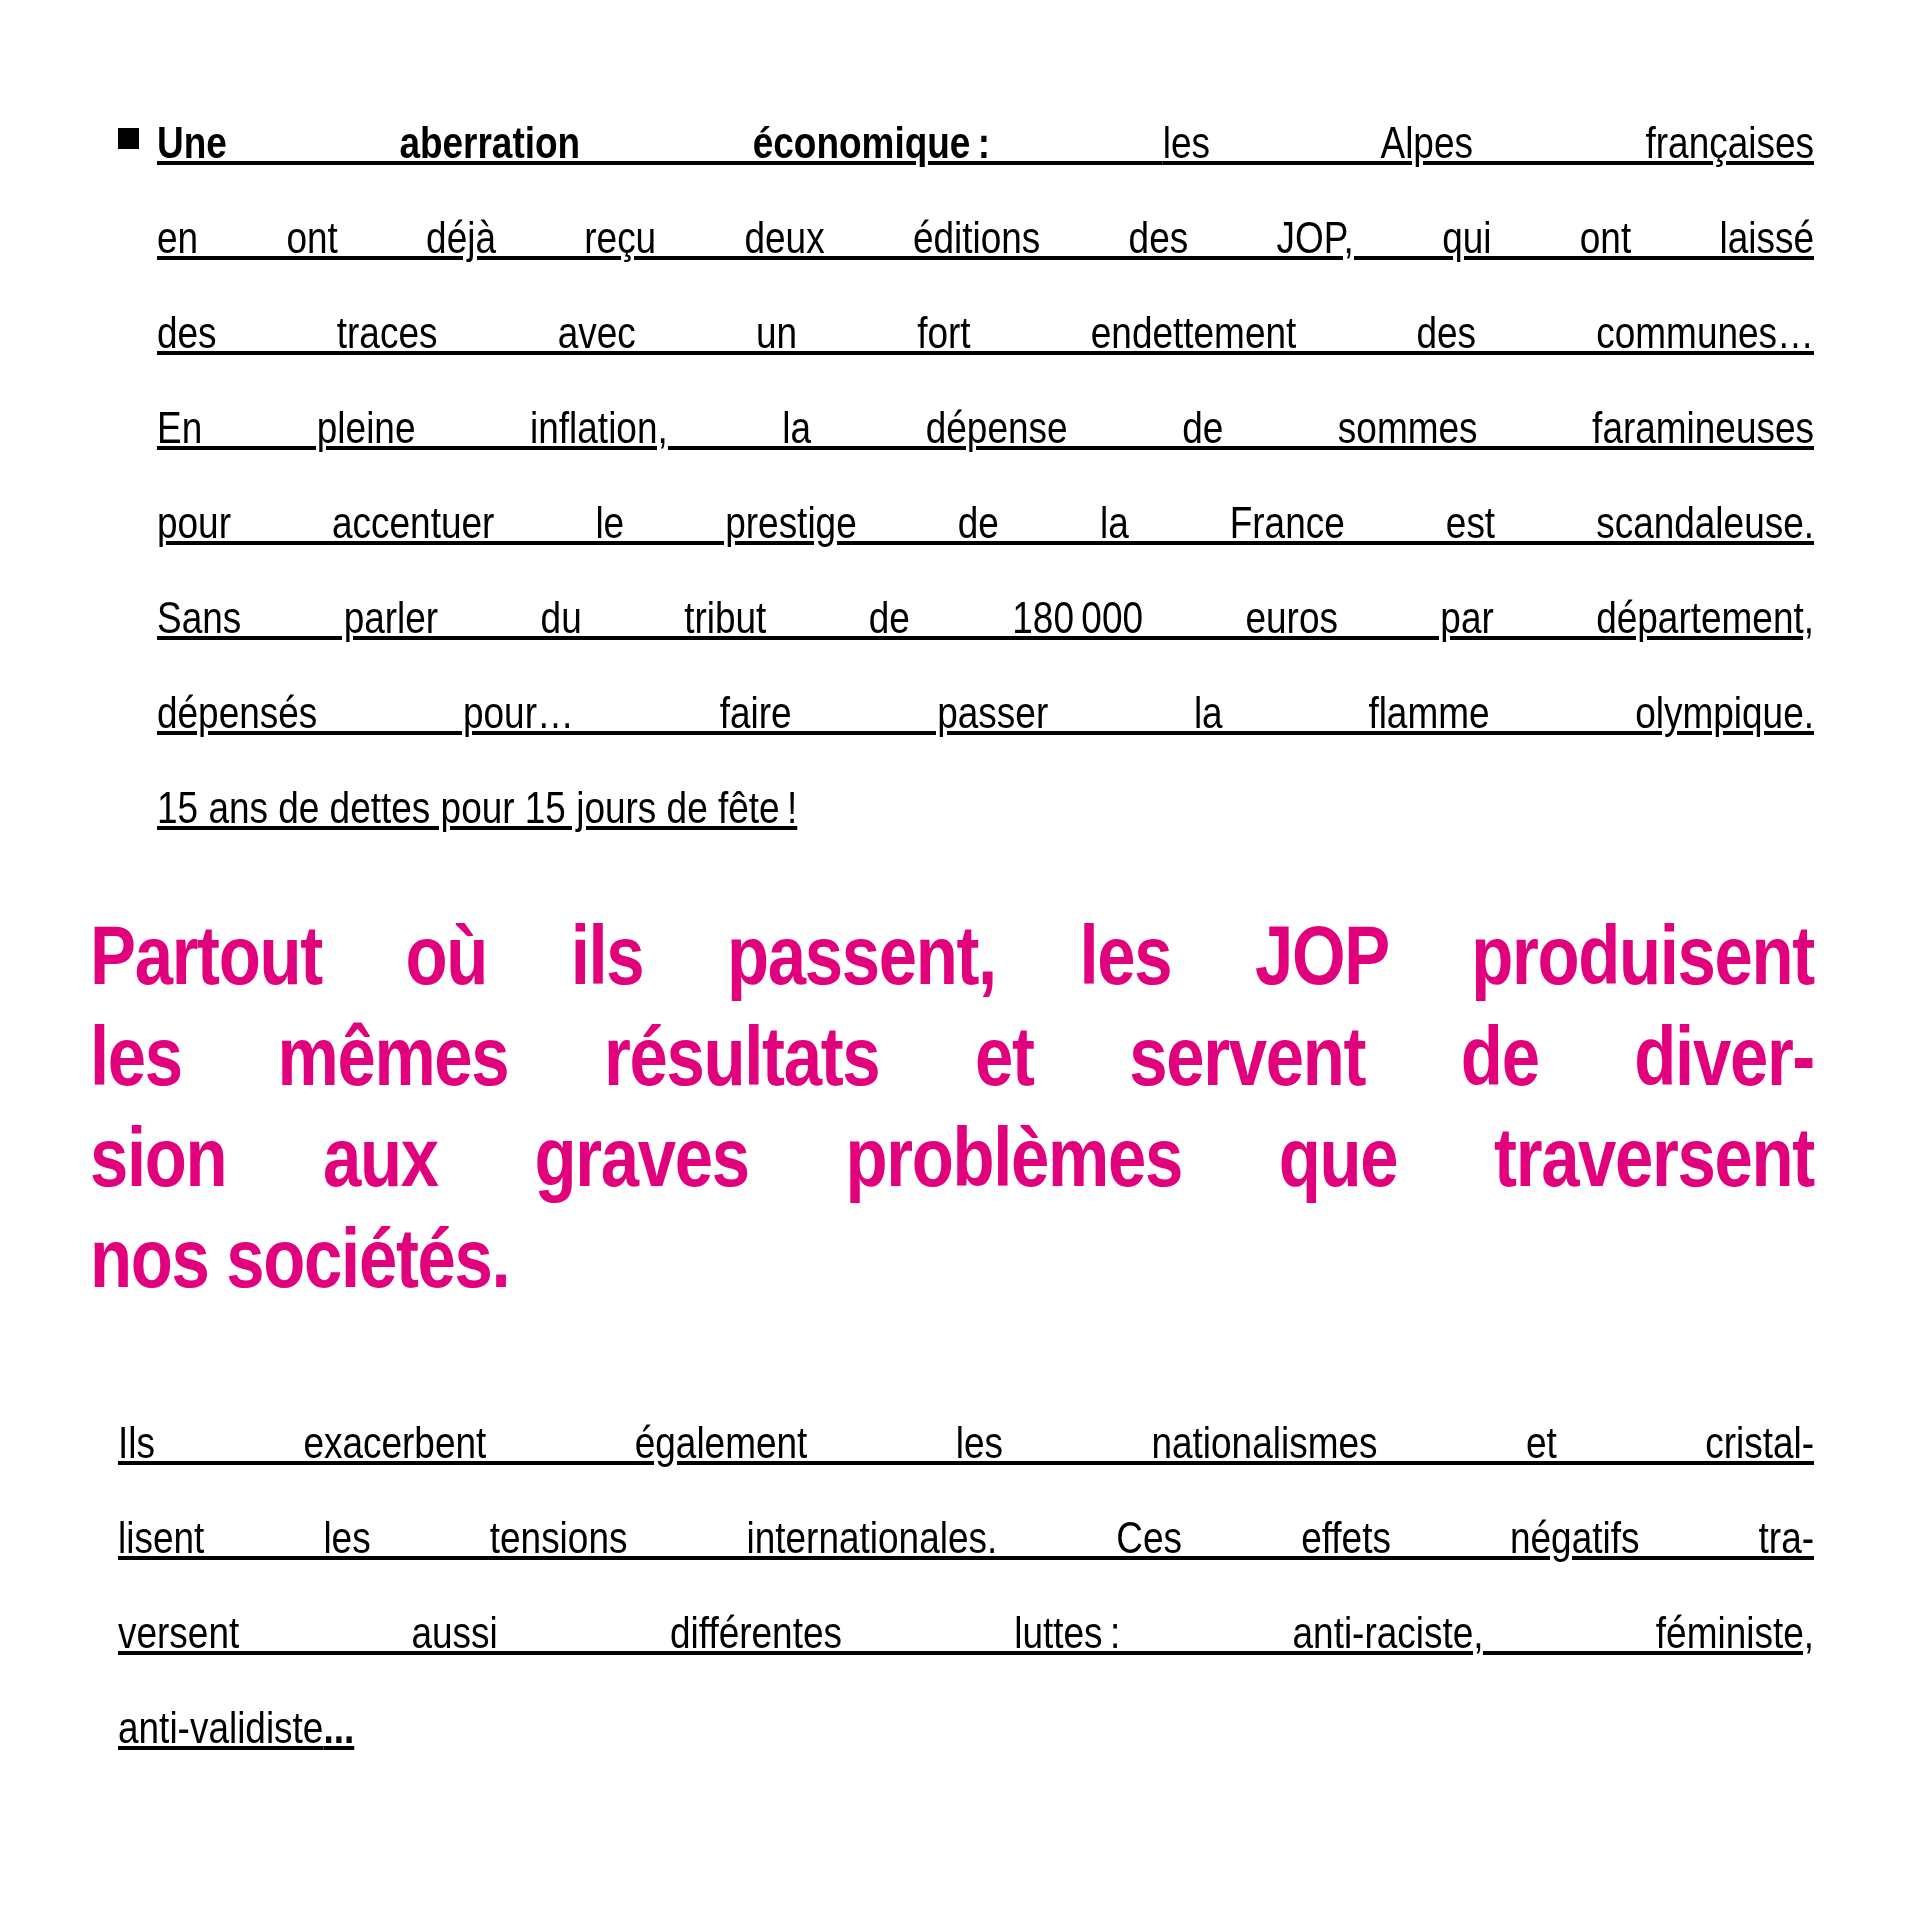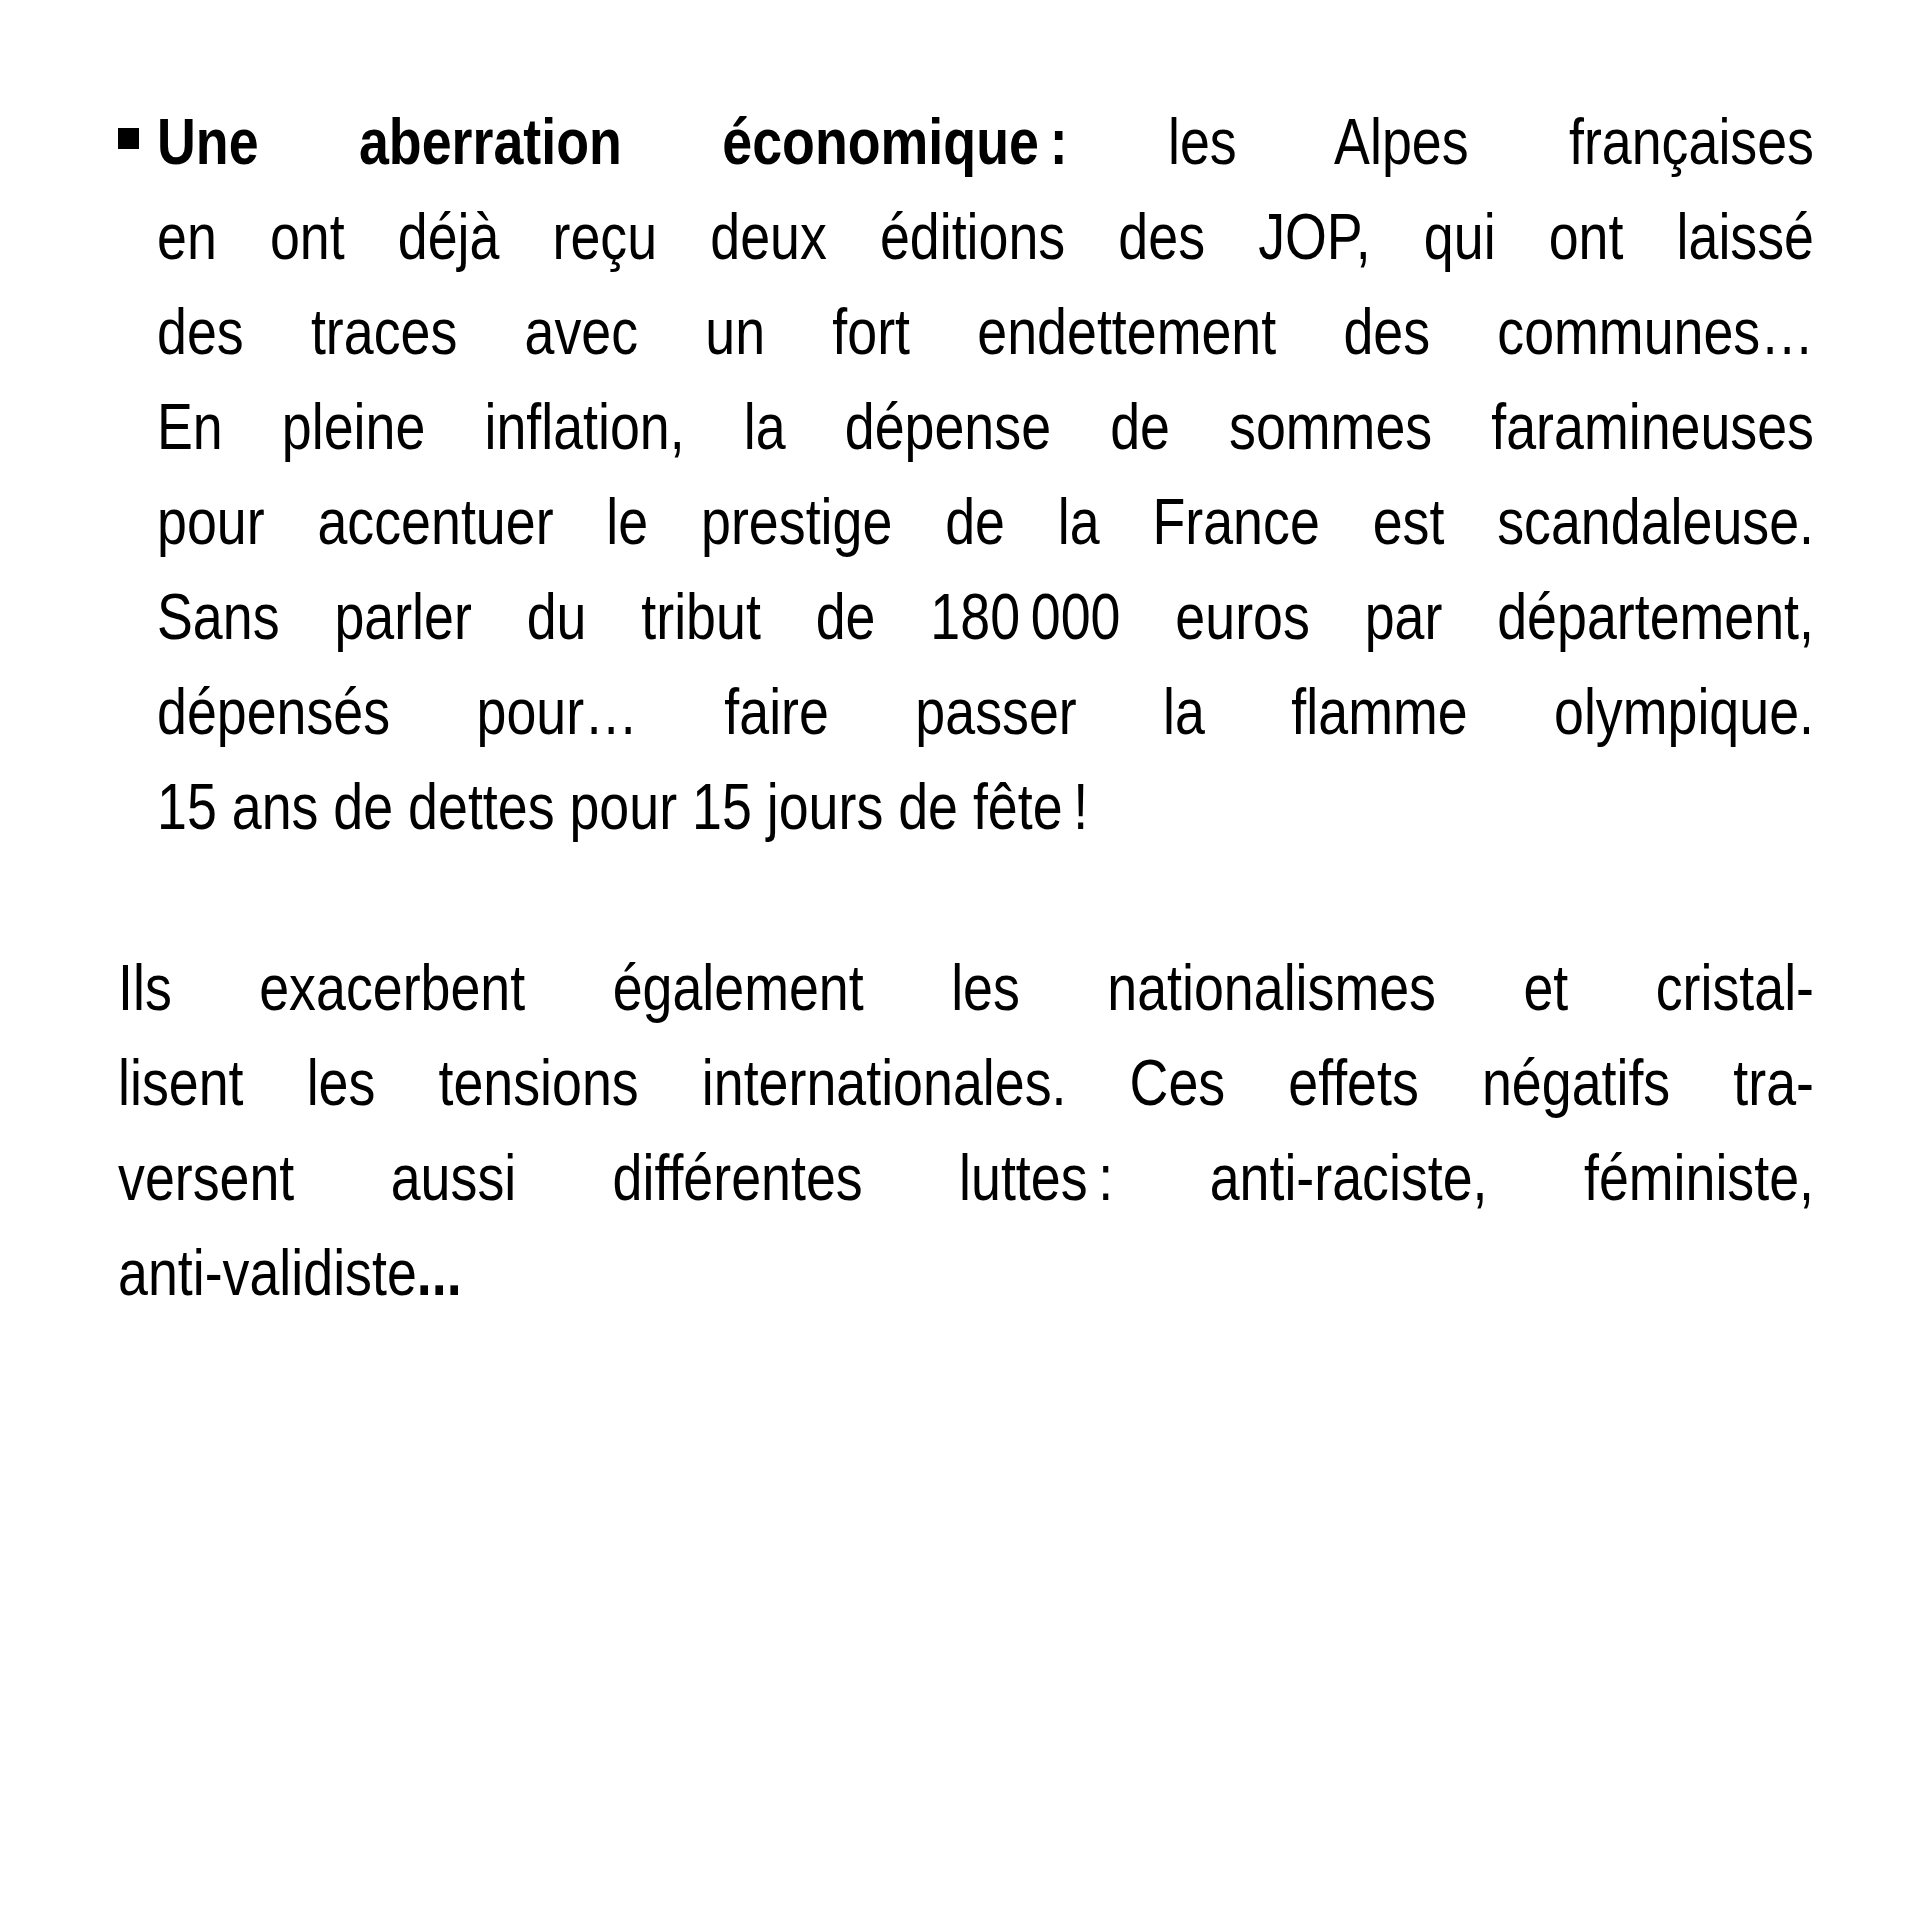--- a/index.html
+++ b/index.html
@@ -29,23 +29,24 @@
     transform-origin: left top;
     text-align: justify;
     text-align-last: justify;
   }
   .line-last {
     text-align-last: left;
   }
   .bold { font-weight: bold; }
 
   .para {
-    font-size: 64px;
+    font-size: 44px;
     line-height: 95px;
     letter-spacing: 0;
+    text-decoration: underline;
   }
   .bullet-para {
     position: relative;
     padding-left: 67px;
   }
   .bullet-square {
     position: absolute;
     left: 28px;
     top: 33px;
     width: 21px;
@@ -75,20 +76,26 @@
   <div class="line"><span class="bold">Une aberration économique : </span><span>les Alpes françaises</span></div>
       <div class="line"><span>en ont déjà reçu deux éditions des JOP, qui ont laissé</span></div>
       <div class="line"><span>des traces avec un fort endettement des communes…</span></div>
       <div class="line"><span>En pleine inflation, la dépense de sommes faramineuses</span></div>
       <div class="line"><span>pour accentuer le prestige de la France est scandaleuse.</span></div>
       <div class="line"><span>Sans parler du tribut de 180 000 euros par département,</span></div>
       <div class="line"><span>dépensés pour… faire passer la flamme olympique.</span></div>
       <div class="line line-last"><span>15 ans de dettes pour 15 jours de fête !</span></div>
     </div>
 
+  <div class="headline" style="color: rgb(225, 1, 125);">
+      <div class="line"><span class="bold">Partout où ils passent, les JOP produisent</span></div>
+      <div class="line"><span class="bold">les mêmes résultats et servent de diver-</span></div>
+      <div class="line"><span class="bold">sion aux graves problèmes que traversent</span></div>
+      <div class="line line-last"><span class="bold">nos sociétés.</span></div>
+    </div>
 
   <div class="para closing">
       <div class="line"><span>Ils exacerbent également les nationalismes et cristal-</span></div>
       <div class="line"><span>lisent les tensions internationales. Ces effets négatifs tra-</span></div>
       <div class="line"><span>versent aussi différentes luttes : anti-raciste, féministe,</span></div>
       <div class="line line-last"><span>anti-validiste</span><span class="bold">...</span></div>
     </div>
 
 </div>
 

